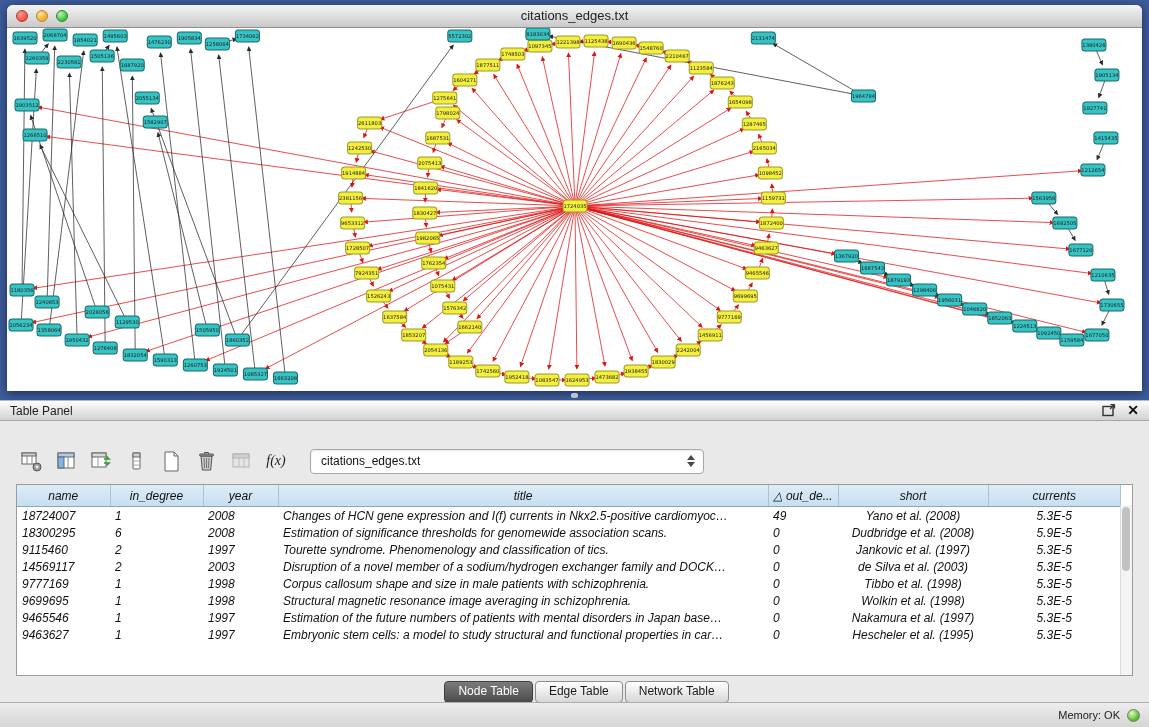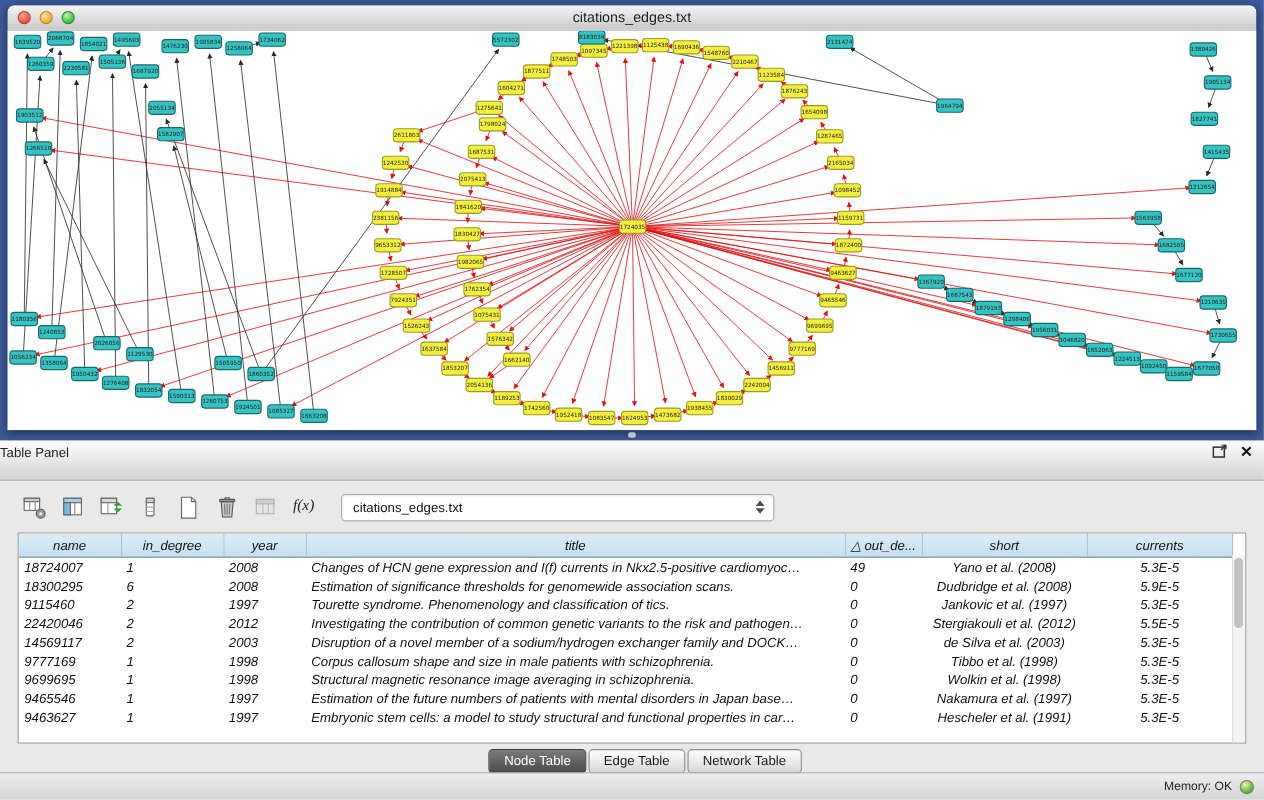--- a/index.html
+++ b/index.html
@@ -23,23 +23,23 @@
   .tl.red{left:9px;background:radial-gradient(circle at 35% 30%,#ff9d94,#ee4f44 72%);border:1px solid #b23b32;}
   .tl.yellow{left:29px;background:radial-gradient(circle at 35% 30%,#ffe2a4,#f5a823 72%);border:1px solid #bb851f;}
   .tl.green{left:49px;background:radial-gradient(circle at 35% 30%,#c0f3ab,#37bd3a 72%);border:1px solid #2a8c2c;}
   .canvas{position:absolute;left:0;top:23px;right:0;bottom:0;background:#fff;overflow:hidden;}
   .canvas svg{display:block;width:100%;height:100%;}
   .split-dot{position:absolute;left:571px;top:393px;width:7px;height:5px;background:#b9c3d6;border-radius:2px;}
 
   
   .table-panel{position:absolute;left:0;top:400px;width:1149px;height:302px;background:#e9e9e9;}
   .panel-header{
-    height:37px;background:linear-gradient(#fdfdfd,#d2d2d2);
+    height:21px;background:linear-gradient(#fdfdfd,#d2d2d2);
     border-top:1px solid #b7b7b7;border-bottom:1px solid #a8a8a8;
-    font-size:12px;color:#222;line-height:21px;position:relative;box-sizing:border-box;
+    font-size:12px;color:#222;line-height:21px;padding-left:10px;position:relative;box-sizing:border-box;
   }
   .ph-icons{position:absolute;right:10px;top:0;height:19px;display:flex;align-items:center;gap:11px;}
   .close-ic{font-size:14px;font-weight:bold;color:#111;line-height:19px;cursor:pointer;}
   .float-ic{cursor:pointer;display:flex;}
 
   .toolbar{position:absolute;left:18px;top:46px;height:30px;display:flex;align-items:center;gap:9px;}
   .tb-btn{width:26px;height:26px;display:flex;align-items:center;justify-content:center;cursor:pointer;}
   .selector{
     margin-left:12px;width:392px;height:23px;background:#fff;border:1px solid #a9a9a9;border-radius:4px;
     display:flex;align-items:center;font-size:12px;color:#111;box-shadow:inset 0 1px 2px rgba(0,0,0,.10);cursor:pointer;
@@ -629,29 +629,20 @@
           <tr>
             <td>9115460</td>
             <td>2</td>
             <td>1997</td>
             <td>Tourette syndrome. Phenomenology and classification of tics.</td>
             <td>0</td>
             <td class="center">Jankovic et al. (1997)</td>
             <td class="center">5.3E-5</td>
           </tr>
           <tr>
-            <td>22420046</td>
-            <td>2</td>
-            <td>2012</td>
-            <td>Investigating the contribution of common genetic variants to the risk and pathogen…</td>
-            <td>0</td>
-            <td class="center">Stergiakouli et al. (2012)</td>
-            <td class="center">5.5E-5</td>
-          </tr>
-          <tr>
             <td>14569117</td>
             <td>2</td>
             <td>2003</td>
             <td>Disruption of a novel member of a sodium/hydrogen exchanger family and DOCK…</td>
             <td>0</td>
             <td class="center">de Silva et al. (2003)</td>
             <td class="center">5.3E-5</td>
           </tr>
           <tr>
             <td>9777169</td>
@@ -679,21 +670,21 @@
             <td>0</td>
             <td class="center">Nakamura et al. (1997)</td>
             <td class="center">5.3E-5</td>
           </tr>
           <tr>
             <td>9463627</td>
             <td>1</td>
             <td>1997</td>
             <td>Embryonic stem cells: a model to study structural and functional properties in car…</td>
             <td>0</td>
-            <td class="center">Hescheler et al. (1991)</td>
+            <td class="center">Hescheler et al. (1995)</td>
             <td class="center">5.3E-5</td>
           </tr>
         </tbody>
     </table>
     <div class="vscroll">
       <div class="vthumb"></div>
     </div>
   </div>
 
   <div class="tabs" id="tabs">

